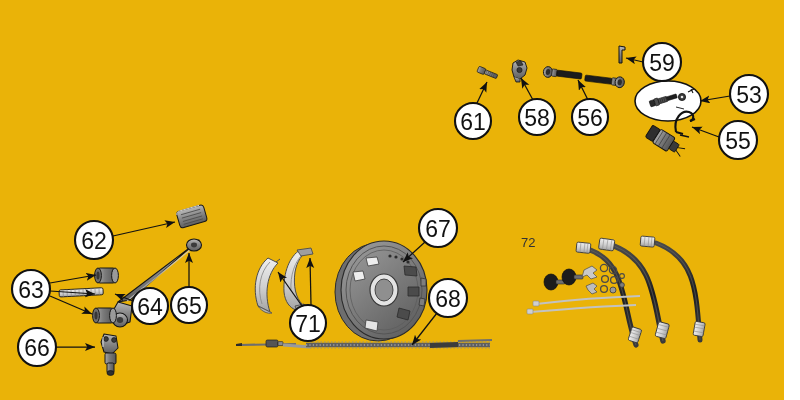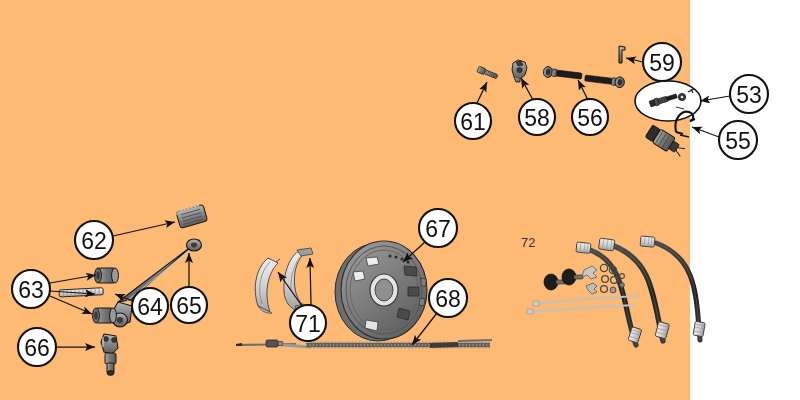--- a/index.html
+++ b/index.html
@@ -1,18 +1,18 @@
 <!DOCTYPE html>
 <html><head>
 <meta charset="utf-8">
 <style>
   html,body{margin:0;padding:0;background:#ffffff;}
   body{width:800px;height:400px;overflow:hidden;
        font-family:"Liberation Sans", sans-serif;}
-  #stage{position:relative;width:690px;height:400px;background:#fdba74;}
+  #stage{position:relative;width:784px;height:400px;background:#eab308;}
   #stage svg{position:absolute;left:0;top:0;}
   .callout-num{font-family:"Liberation Sans", sans-serif;font-size:23px;fill:#111111;
                text-anchor:middle;dominant-baseline:central;}
   .plain-num{font-family:"Liberation Sans", sans-serif;font-size:13px;fill:#333333;}
   .bub{fill:#ffffff;stroke:#111111;stroke-width:2.1;}
   .ldr{stroke:#111111;stroke-width:1.25;fill:none;}
 </style>
 </head>
 <body>
 

